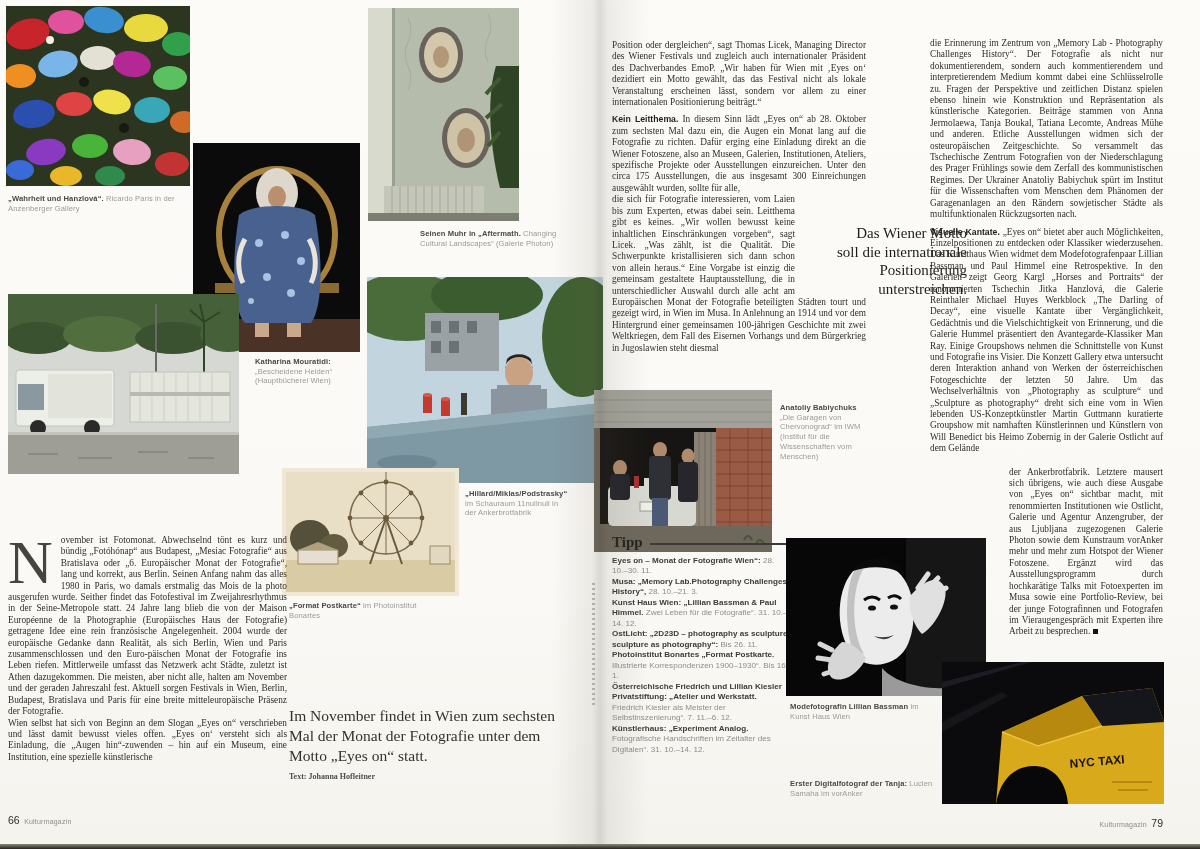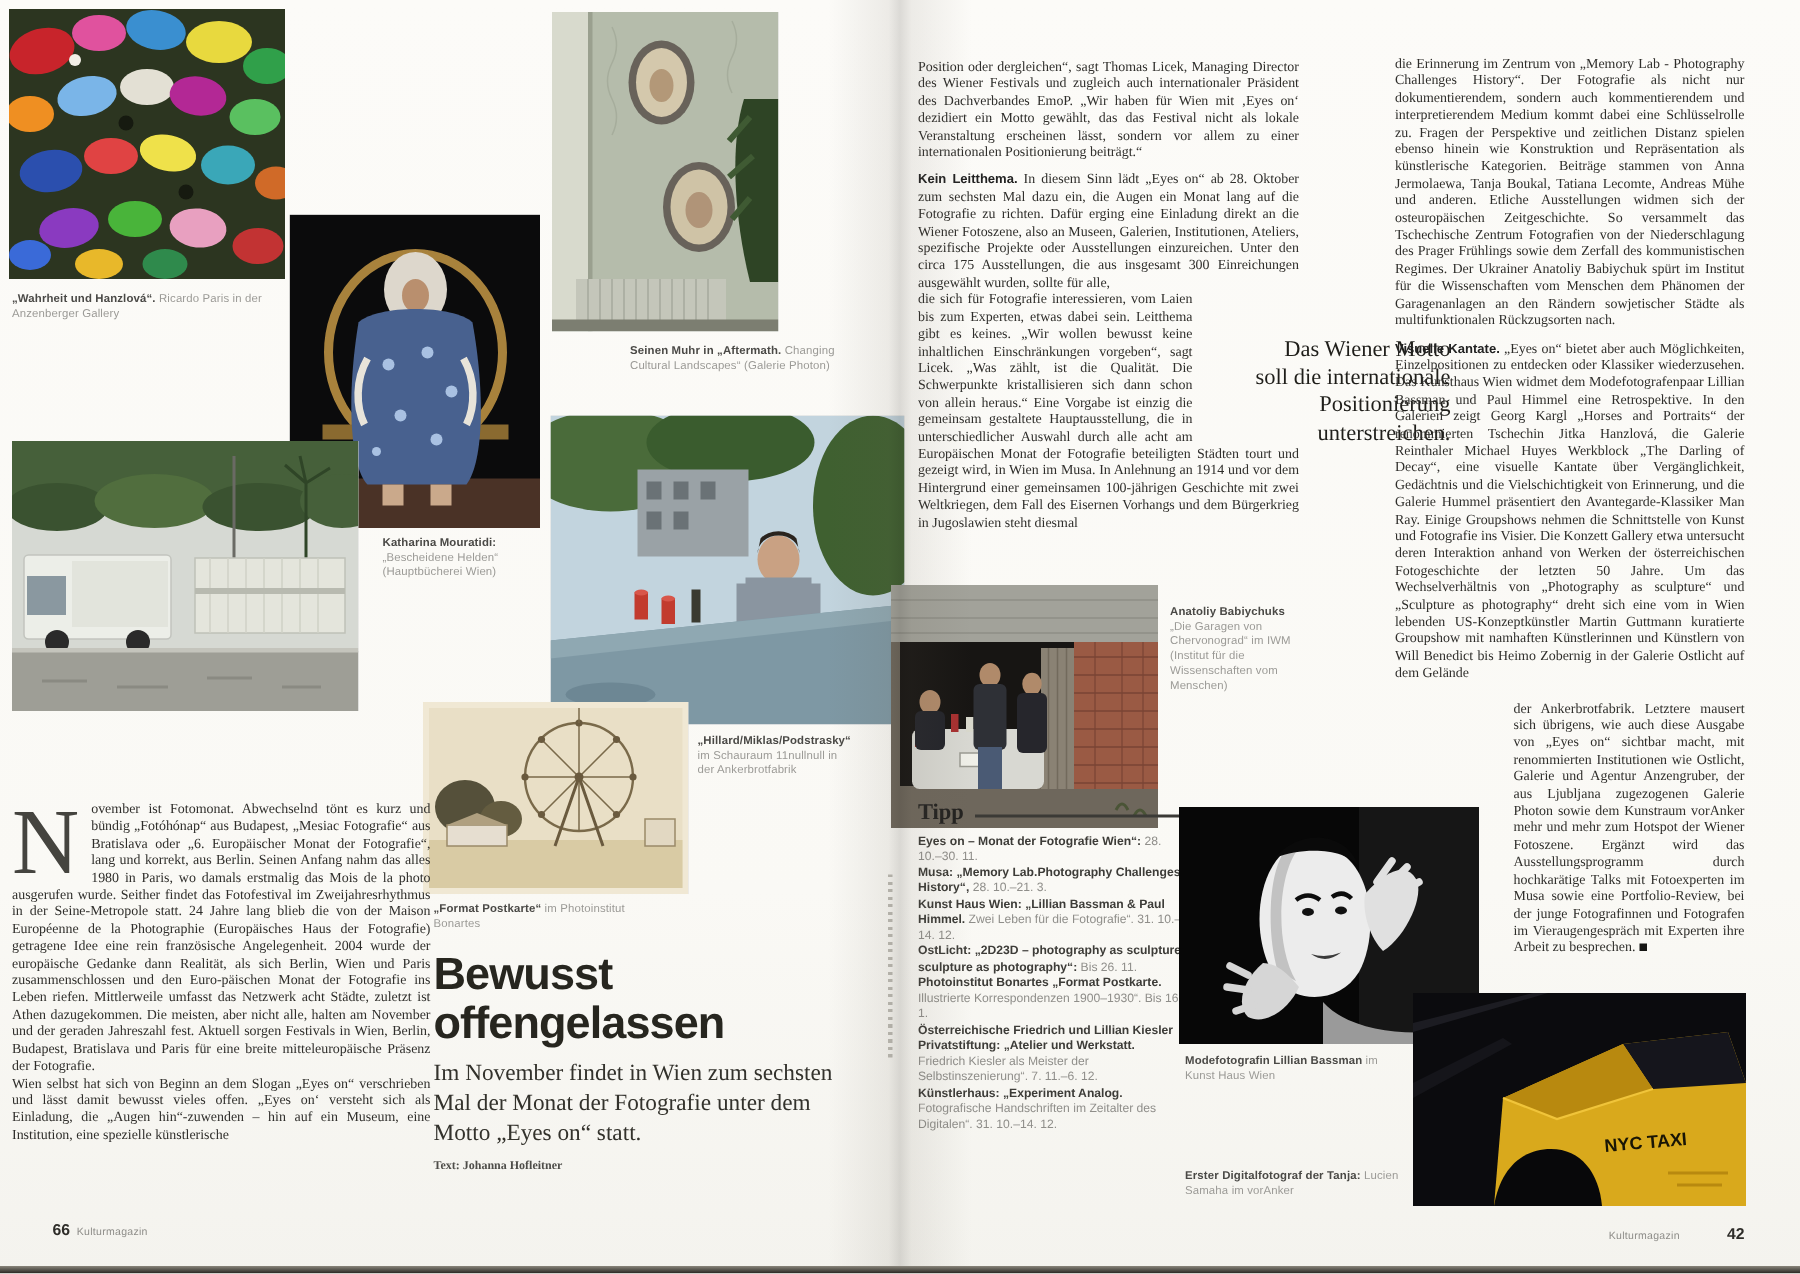--- a/index.html
+++ b/index.html
@@ -18,21 +18,21 @@
   .byline{position:absolute;font-family:Liberation Serif, serif;font-weight:bold;font-size:8px;color:#4e4d49;}
   .pull-quote{position:absolute;font-size:15px;line-height:18.5px;text-align:right;color:#1f1e1a;width:134px;}
   .pq-spacer{float:right;width:62px;height:96px;margin-left:9px;}
   .photo-spacer-left{float:left;width:70px;height:175px;margin-right:9px;}
   .wrapblock{overflow:visible;}
   .tipp{position:absolute;font-family:"Liberation Sans",sans-serif;font-size:8.1px;line-height:10.5px;color:#8f8e8a;width:178px;}
   .tipp b{color:#3d3c38;}
   .tipp-heading{font-family:"Liberation Serif",serif;font-weight:bold;font-size:15px;color:#232220;display:flex;align-items:center;gap:7px;margin-bottom:8px;}
   .tipp-heading .rule{flex:1;height:1.6px;background:#3b3a36;margin-top:3px;}
   .footer{position:absolute;font-family:"Liberation Sans",sans-serif;}
-  .page-num{font-weight:bold;font-size:10.5px;color:#2e2d29;margin-left:27px;}
+  .page-num{font-weight:normal;font-size:10.5px;color:#2e2d29;}
   .mag-name{font-size:7px;color:#8d8c88;letter-spacing:.2px;}
   .gutter{left:552px;top:0;width:96px;height:849px;background:linear-gradient(to right,rgba(110,100,85,0) 0%,rgba(100,92,78,.10) 42%,rgba(58,53,45,.17) 50%,rgba(100,92,78,.10) 58%,rgba(110,100,85,0) 100%);pointer-events:none;}
   .bottom-edge{left:0;top:844px;width:1200px;height:5px;background:linear-gradient(to bottom,#8a867c,#26241f);}
   .credits-strip{left:592px;top:583px;width:3px;height:122px;background:repeating-linear-gradient(to bottom,#bdbbb4 0 2px,transparent 2px 5px);}
   .end-mark{display:inline-block;width:5px;height:5px;background:#151513;margin-left:3px;}
 </style>
 </head>
 <body>
 
 <div class="spread">
@@ -202,21 +202,20 @@
   <div class="caption" style="left:289px;top:601px;width:160px">
     <b>„Format Postkarte“</b><span> im Photoinstitut Bonartes</span>
   </div>
 
   <div class="abs body-text" style="left:8px;top:535px;width:279px">
     <span class="dropcap">N</span>
     <p style="margin-bottom:0">ovember ist Fotomonat. Abwechselnd tönt es kurz und bündig „Fotóhónap“ aus Budapest, „Mesiac Fotografie“ aus Bratislava oder „6. Europäischer Monat der Fotografie“, lang und korrekt, aus Berlin. Seinen Anfang nahm das alles 1980 in Paris, wo damals erstmalig das Mois de la photo ausgerufen wurde. Seither findet das Fotofestival im Zweijahresrhythmus in der Seine-Metropole statt. 24 Jahre lang blieb die von der Maison Européenne de la Photographie (Europäisches Haus der Fotografie) getragene Idee eine rein französische Angelegenheit. 2004 wurde der europäische Gedanke dann Realität, als sich Berlin, Wien und Paris zusammenschlossen und den Euro-päischen Monat der Fotografie ins Leben riefen. Mittlerweile umfasst das Netzwerk acht Städte, zuletzt ist Athen dazugekommen. Die meisten, aber nicht alle, halten am November und der geraden Jahreszahl fest. Aktuell sorgen Festivals in Wien, Berlin, Budapest, Bratislava und Paris für eine breite mitteleuropäische Präsenz der Fotografie.</p>
     <p>Wien selbst hat sich von Beginn an dem Slogan „Eyes on“ verschrieben und lässt damit bewusst vieles offen. „Eyes on‘ versteht sich als Einladung, die „Augen hin“-zuwenden – hin auf ein Museum, eine Institution, eine spezielle künstlerische</p>
   </div>
 
-  <h1 class="headline" style="left:289px;top:633px;margin:0">Bewusst offengelassen</h1>
   <div class="standfirst" style="left:289px;top:706px">Im November findet in Wien zum sechsten Mal der Monat der Fotografie unter dem Motto „Eyes on“ statt.</div>
   <div class="byline" style="left:289px;top:772px">Text: Johanna Hofleitner</div>
 
   <div class="footer" style="left:8px;top:810px">
     <span class="page-num">66</span>
     <span class="mag-name">Kulturmagazin</span>
   </div>
 
   <div class="abs credits-strip"></div>
 
@@ -325,19 +324,19 @@
     <p style="margin-bottom:12px">
       <span class="lead-in">Visuelle Kantate.</span><span> „Eyes on“ bietet aber auch Möglichkeiten, Einzelpositionen zu entdecken oder Klassiker wiederzusehen. Das Kunsthaus Wien widmet dem Modefotografenpaar Lillian Bassman und Paul Himmel eine Retrospektive. In den Galerien zeigt Georg Kargl „Horses and Portraits“ der renommierten Tschechin Jitka Hanzlová, die Galerie Reinthaler Michael Huyes Werkblock „The Darling of Decay“, eine visuelle Kantate über Vergänglichkeit, Gedächtnis und die Vielschichtigkeit von Erinnerung, und die Galerie Hummel präsentiert den Avantegarde-Klassiker Man Ray. Einige Groupshows nehmen die Schnittstelle von Kunst und Fotografie ins Visier. Die Konzett Gallery etwa untersucht deren Interaktion anhand von Werken der österreichischen Fotogeschichte der letzten 50 Jahre. Um das Wechselverhältnis von „Photography as sculpture“ und „Sculpture as photography“ dreht sich eine vom in Wien lebenden US-Konzeptkünstler Martin Guttmann kuratierte Groupshow mit namhaften Künstlerinnen und Künstlern von Will Benedict bis Heimo Zobernig in der Galerie Ostlicht auf dem Gelände</span>
     </p>
     <div class="wrapblock">
       <span class="photo-spacer-left"></span><span>der Ankerbrotfabrik. Letztere mausert sich übrigens, wie auch diese Ausgabe von „Eyes on“ sichtbar macht, mit renommierten Institutionen wie Ostlicht, Galerie und Agentur Anzengruber, der aus Ljubljana zugezogenen Galerie Photon sowie dem Kunstraum vorAnker mehr und mehr zum Hotspot der Wiener Fotoszene. Ergänzt wird das Ausstellungsprogramm durch hochkarätige Talks mit Fotoexperten im Musa sowie eine Portfolio-Review, bei der junge Fotografinnen und Fotografen im Vieraugengespräch mit Experten ihre Arbeit zu besprechen.</span><span class="end-mark"></span>
     </div>
   </div>
 
   <div class="footer" style="right:37px;top:813px;text-align:right">
     <span class="mag-name">Kulturmagazin</span>
-    <span class="page-num">42</span>
+    <span class="page-num">79</span>
   </div>
 
   <div class="abs gutter"></div>
   <div class="abs bottom-edge"></div>
 
 </div>
 
 </body></html>

